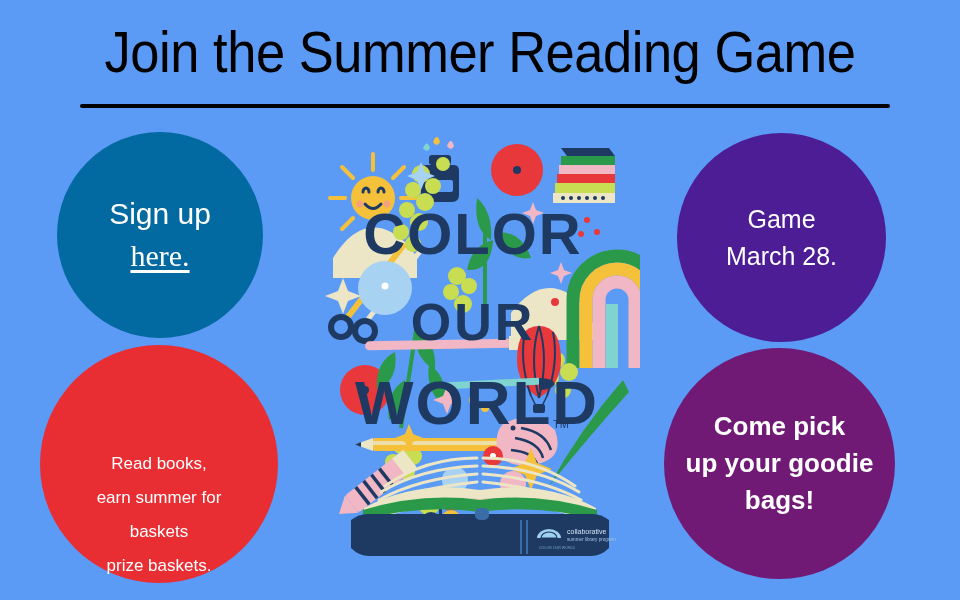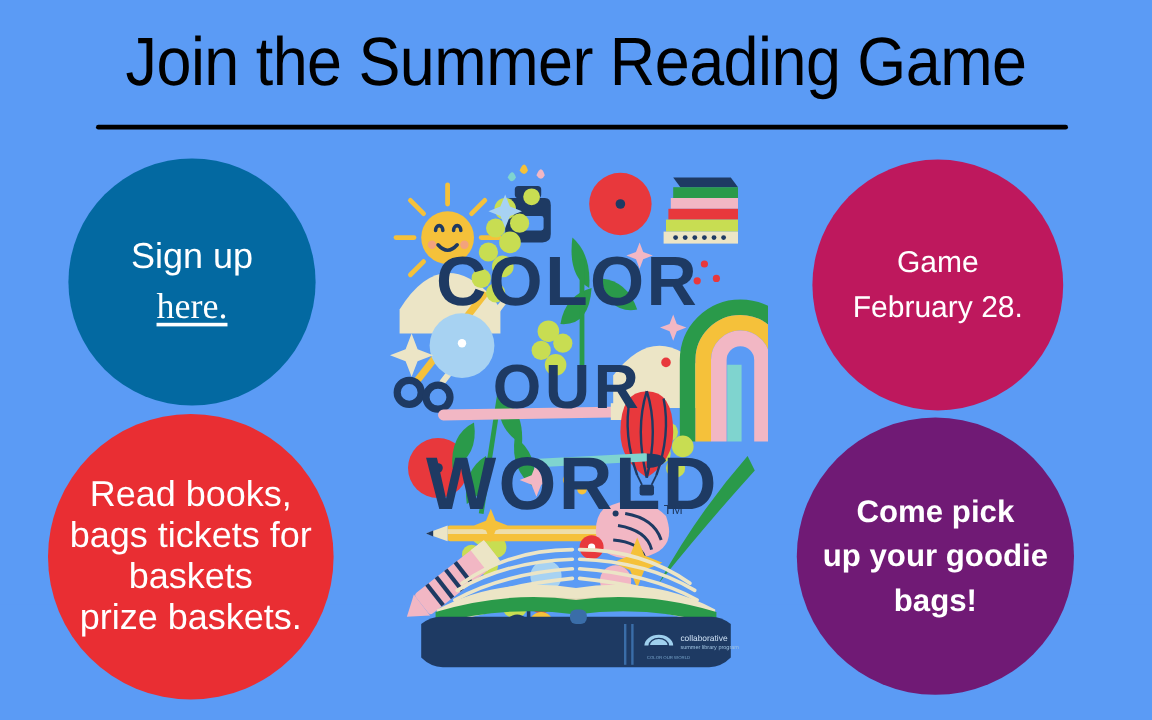--- a/index.html
+++ b/index.html
@@ -49,21 +49,21 @@
   #bubble-signup .link{
     text-decoration:underline;
     text-underline-offset:4px;
     cursor:pointer;
     font-family:Liberation Serif, serif;
   }
 
   #bubble-raffle{
     left:40px;top:345px;width:238px;height:238px;
     background:#e92e33;
-    font-size:30px;line-height:34px;
+    font-size:17px;line-height:34px;align-items:flex-end;
   }
 
   #bubble-start{
     left:677px;top:133px;width:209px;height:209px;
     background:#1e4269;
     font-size:25px;line-height:37px;
   }
 
   #bubble-goodie{
     left:664px;top:348px;width:231px;height:231px;
@@ -86,30 +86,30 @@
   <div class="bubble" id="bubble-signup" style="background: #0369a1;">
     <span class="bt">
       <span class="line">Sign up</span>
       <span class="line link">here.</span>
     </span>
   </div>
 
   <div class="bubble" id="bubble-raffle" style="background: rgb(233, 46, 51);">
     <span class="bt">
       <span class="line">Read books,</span>
-      <span class="line">bags tickets for</span>
+      <span class="line">earn summer for</span>
       <span class="line">baskets</span>
       <span class="line">prize baskets.</span>
     </span>
   </div>
 
-  <div class="bubble" id="bubble-start" style="background: #be185d;">
+  <div class="bubble" id="bubble-start" style="background: #4c1d95;">
     <span class="bt">
       <span class="line">Game</span>
-      <span class="line">February 28.</span>
+      <span class="line">March 28.</span>
     </span>
   </div>
 
   <div class="bubble" id="bubble-goodie" style="background: #701a75; font-weight: bold;">
     <span class="bt">
       <span class="line">Come pick</span>
       <span class="line">up your goodie</span>
       <span class="line">bags!</span>
     </span>
   </div>

